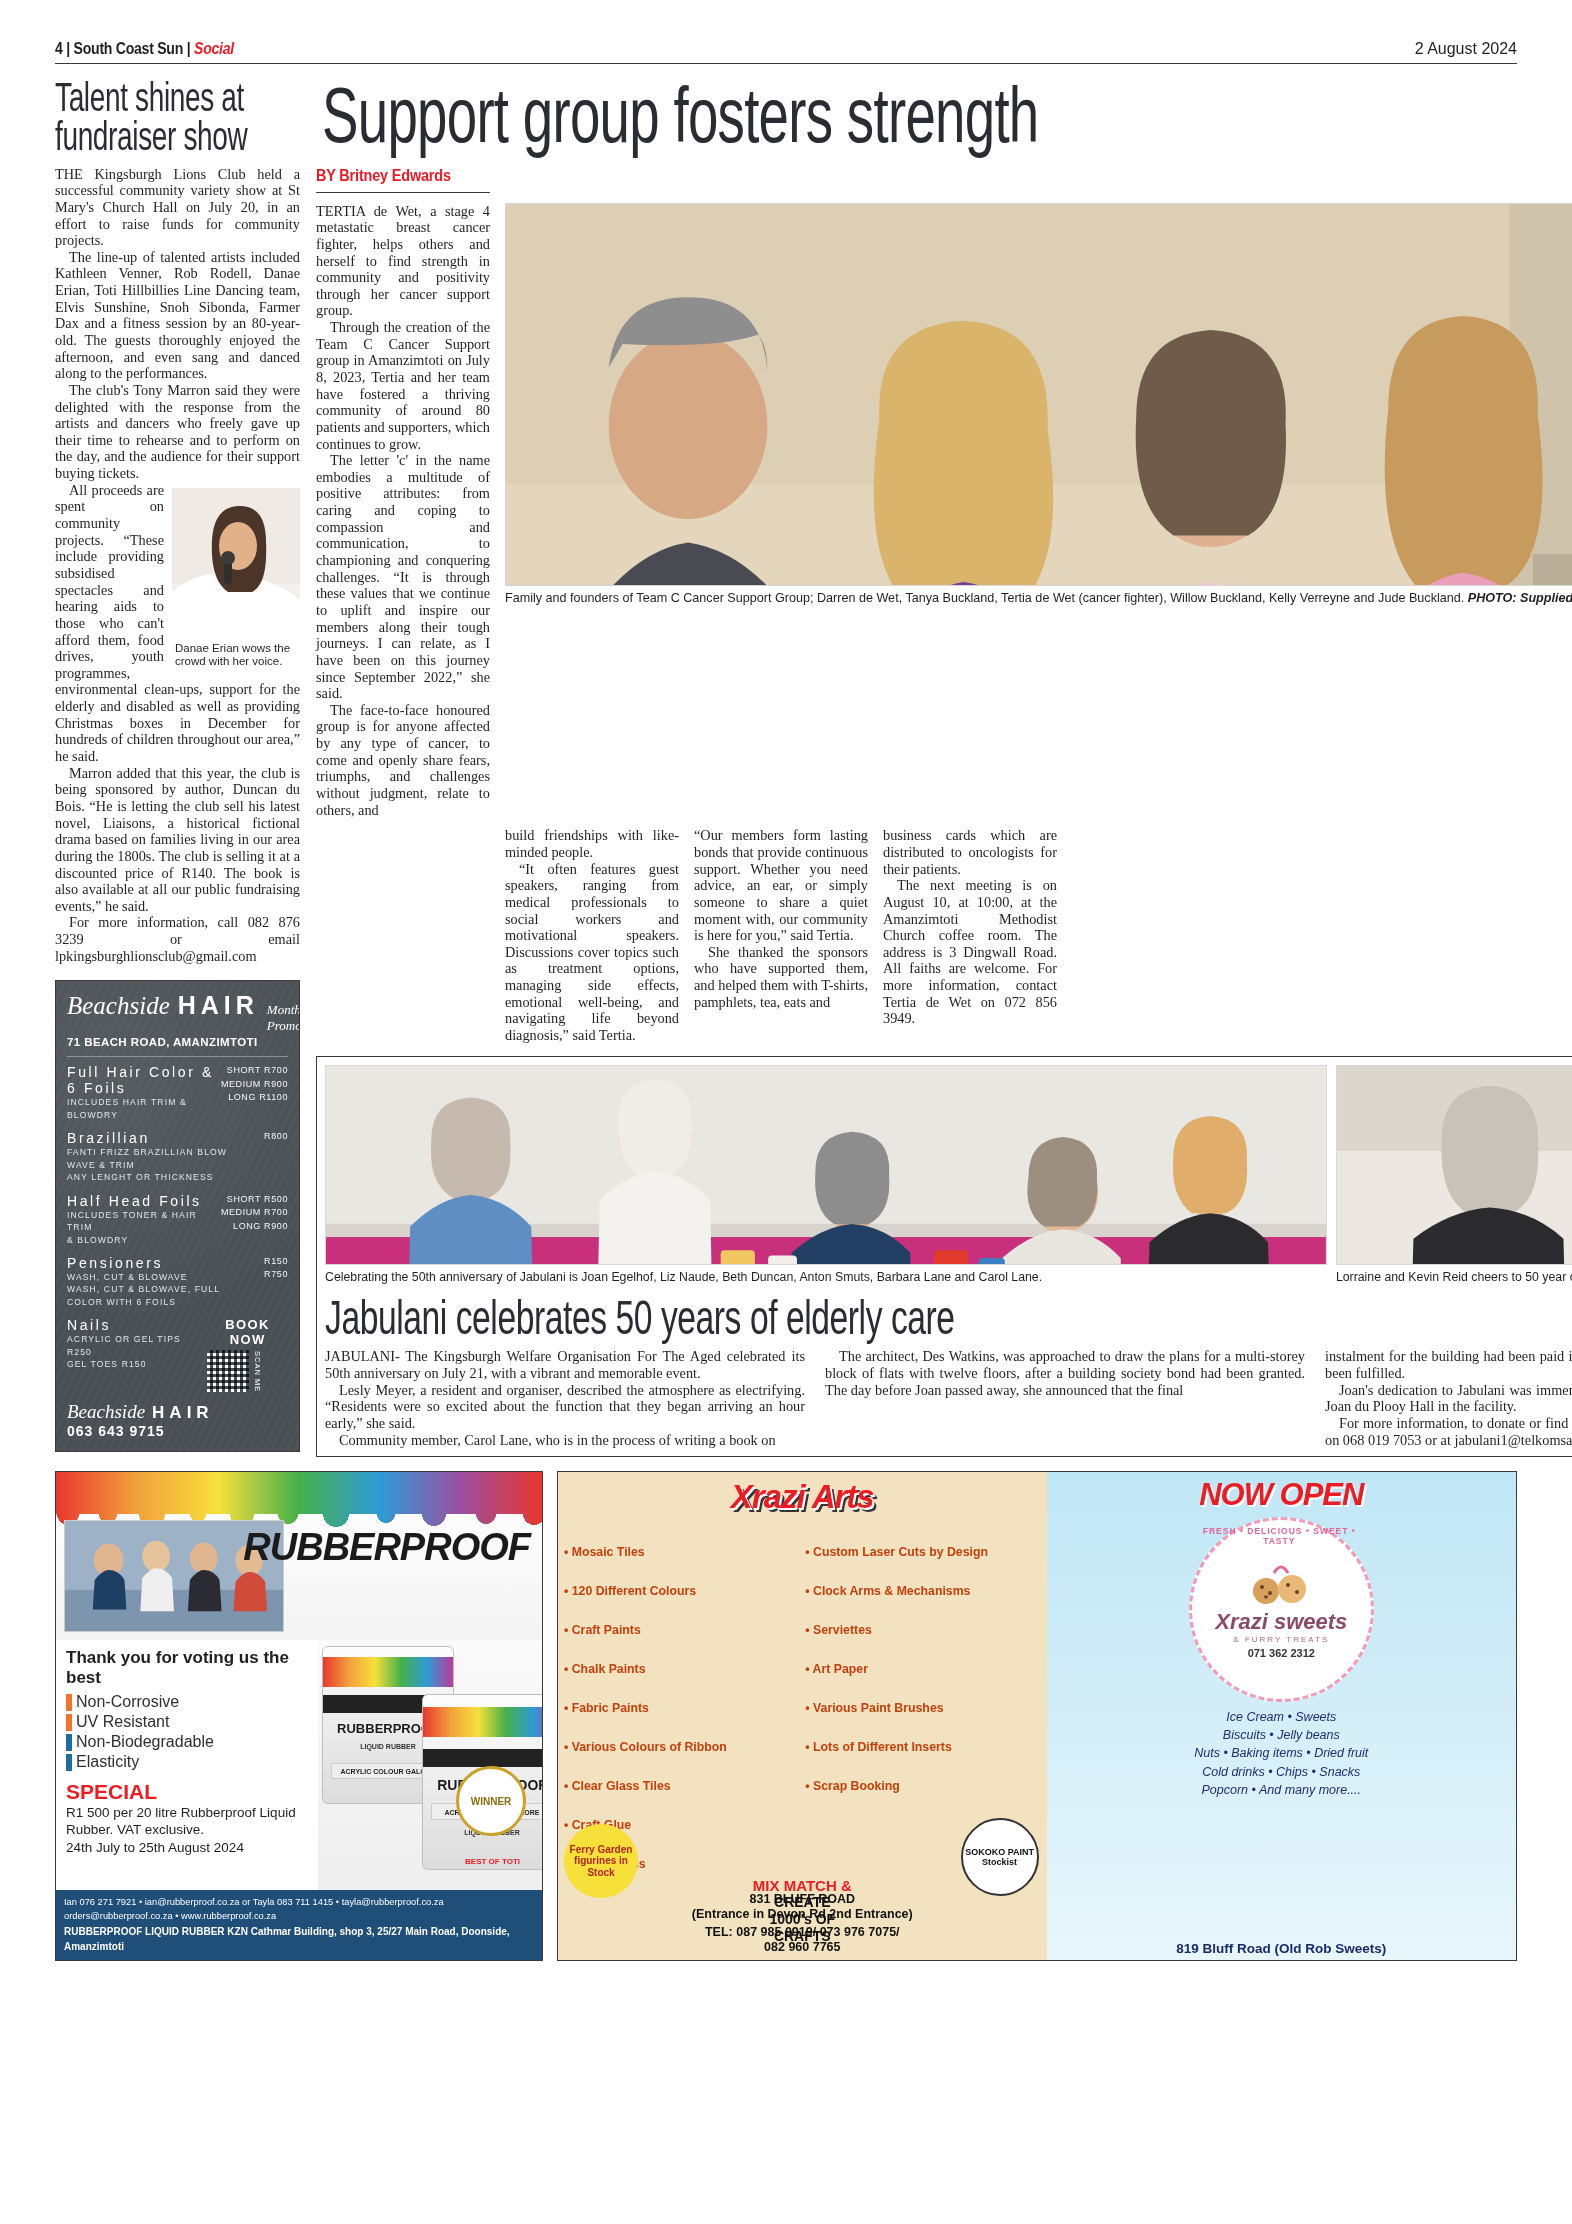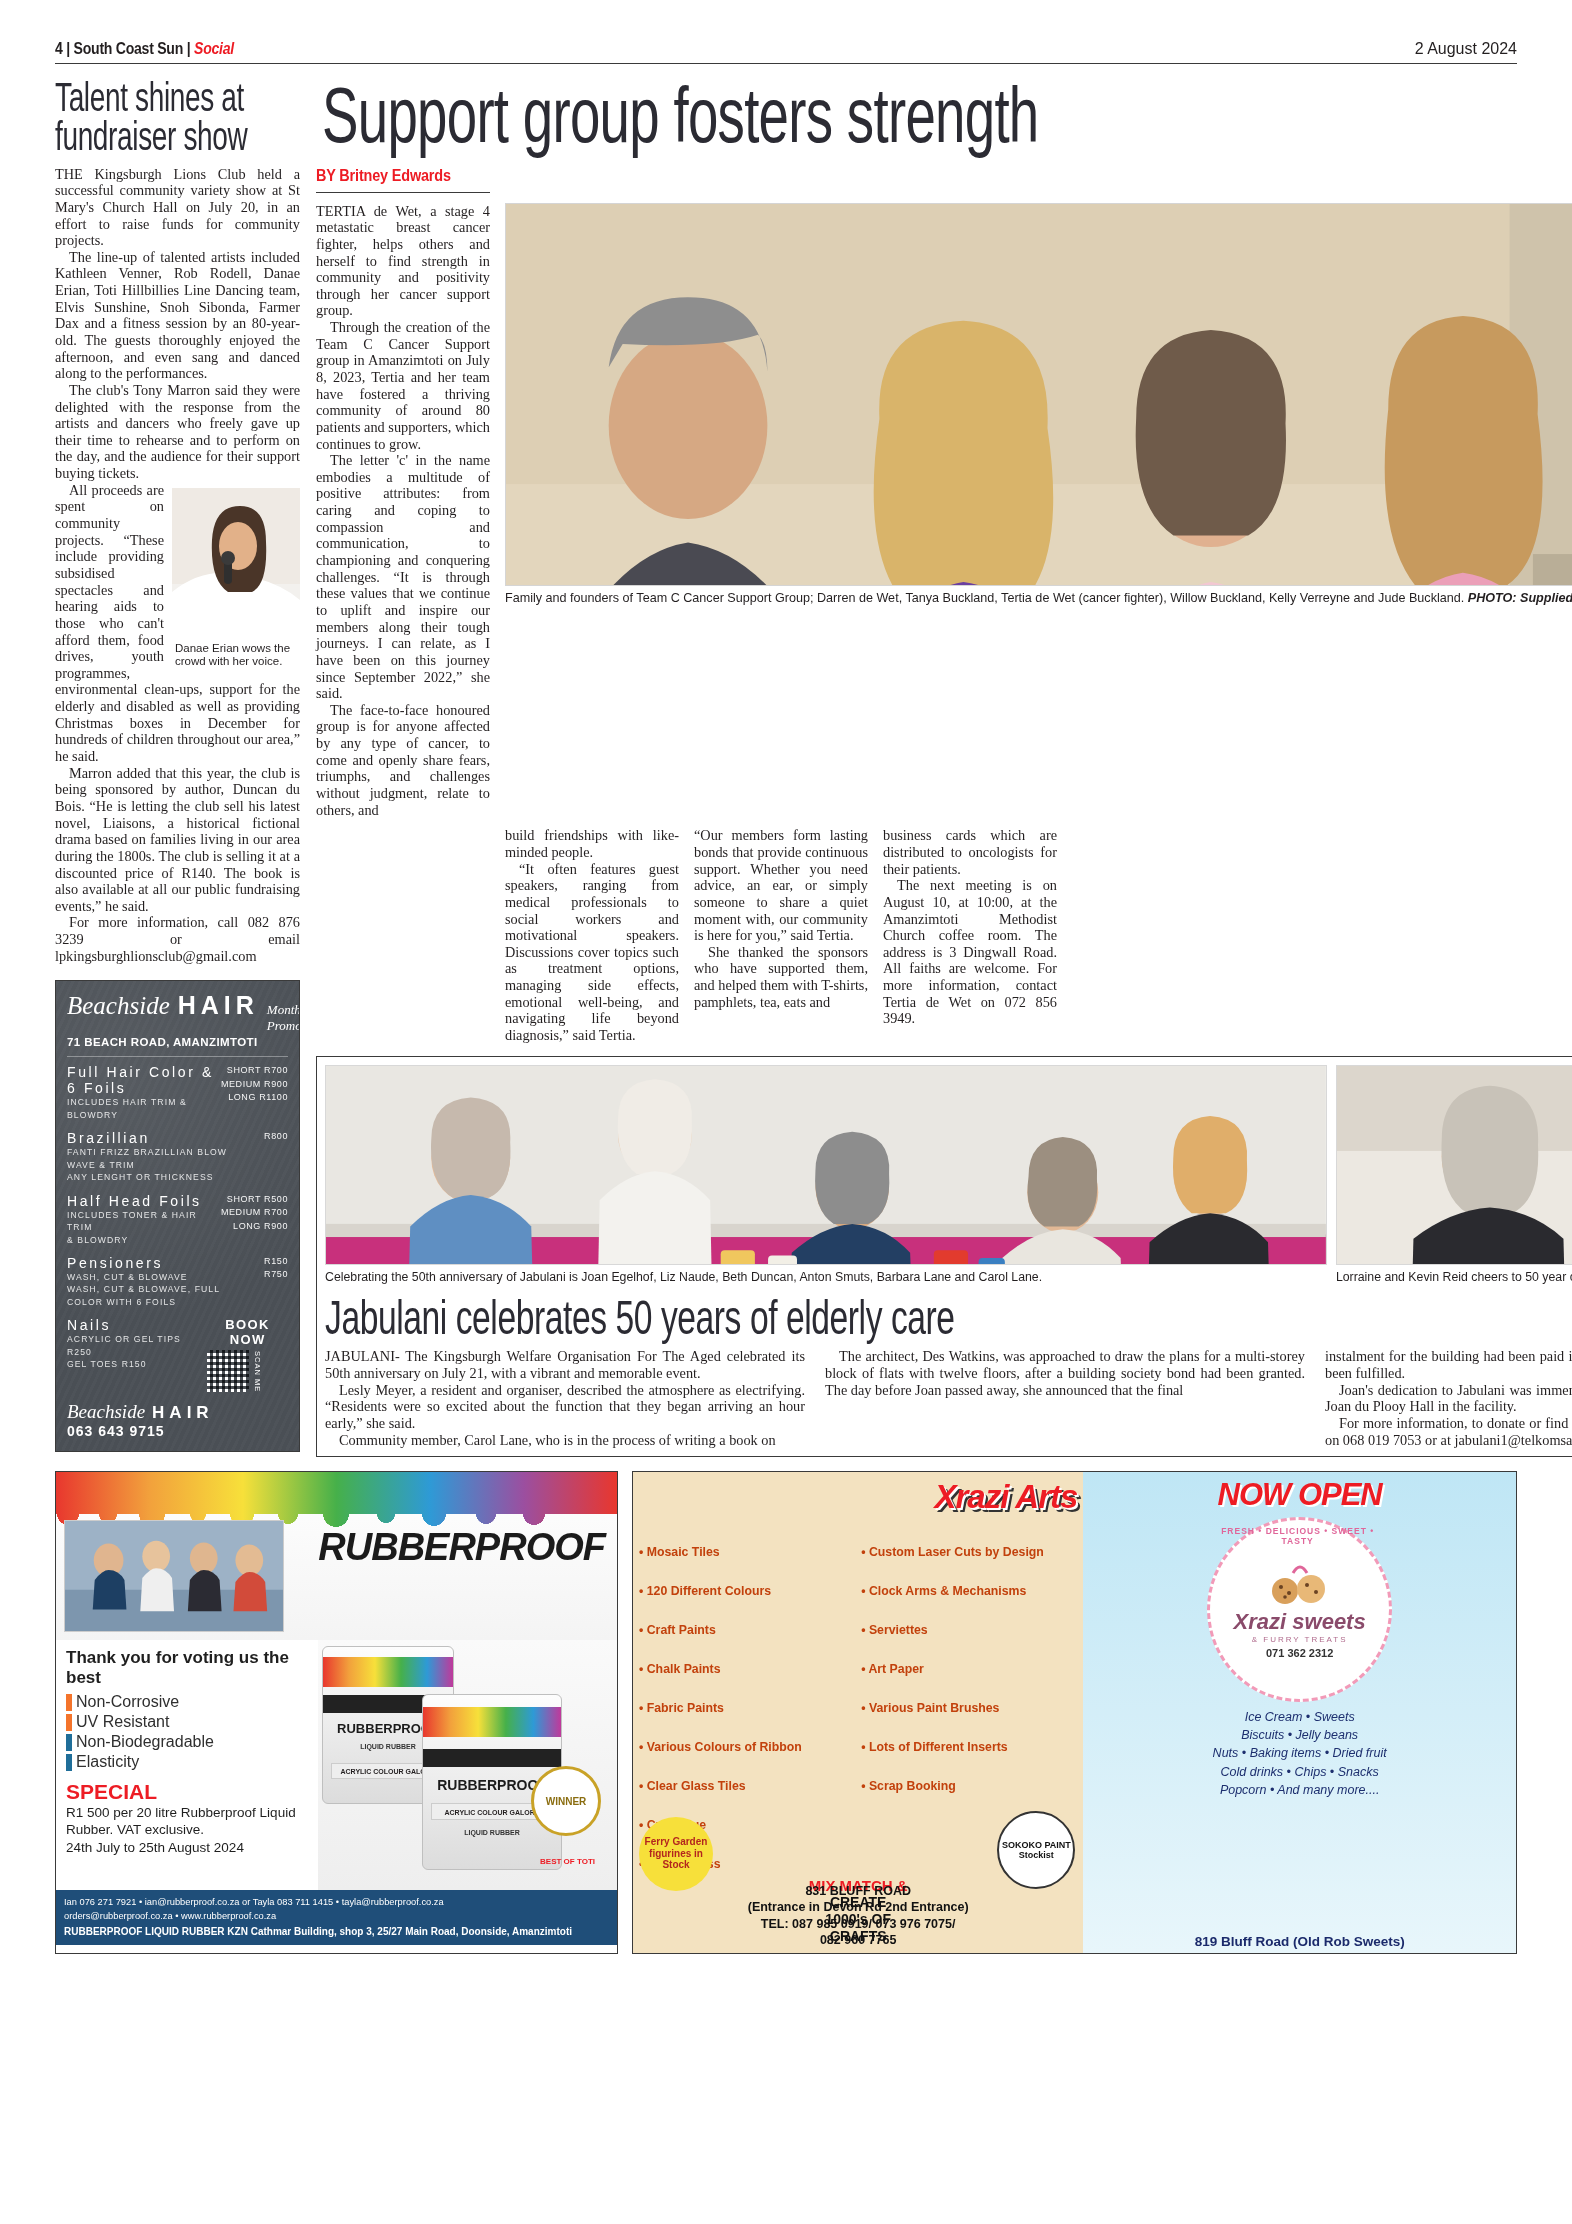--- a/index.html
+++ b/index.html
@@ -103,21 +103,21 @@
   .ha-book { font-size:13px; font-weight:700; letter-spacing:1.4px; }
   .ha-scan { font-size:7.5px; letter-spacing:1px; text-align:center; }
   .qr { width:42px; height:42px; background:
         repeating-linear-gradient(90deg,#fff 0 3px,#4a4f55 3px 6px),
         repeating-linear-gradient(0deg,#fff 0 3px,#4a4f55 3px 6px);
         background-blend-mode:multiply; }
   .ha-foot { display:flex; justify-content:space-between; align-items:flex-end; margin-top:6px; }
   .ha-phone{ font-size:14px; font-weight:700; letter-spacing:1px; }
 
   
-  .rp { width:563px; border:1.5px solid #3a3a3a; background:#fff;
+  .rp { width:488px; border:1.5px solid #3a3a3a; background:#fff;
         font-family:"Liberation Sans", sans-serif; position:relative; overflow:hidden; }
   .rp-top { height:168px; position:relative; overflow:hidden;
             background:linear-gradient(#ffffff,#f4f4f4); }
   .rp-drips { position:absolute; left:0; right:0; top:0; height:42px;
               background:linear-gradient(90deg,#e8372e,#f2a13c,#f7e03a,#46b04a,#2e9ad6,#9b4fa0,#e8372e);}
   .rp-drips:after{content:"";position:absolute;left:0;right:0;top:100%;height:20px;
      background:inherit;
      -webkit-mask-image:radial-gradient(circle 11px at 12px 0, #000 98%, transparent 100%),
         radial-gradient(circle 9px at 52px 0,#000 98%,transparent 100%),
         radial-gradient(circle 13px at 96px 0,#000 98%,transparent 100%),
@@ -161,21 +161,21 @@
                background:linear-gradient(90deg,#e8372e,#f2a13c,#f7e03a,#46b04a,#2e9ad6,#c0399b); }
   .winner { position:absolute; right:16px; bottom:54px; width:70px; height:70px; border-radius:50%;
             background:#fff; border:3px solid #c9a227; display:flex; align-items:center;
             justify-content:center; font-size:10px; font-weight:700; color:#8a6d10; }
   .bestof { position:absolute; right:22px; bottom:24px; font-size:8px; font-weight:700; color:#ED1C24;}
 
   
   .xr { flex:1; border:1.5px solid #3a3a3a; display:flex; font-family:"Liberation Sans", sans-serif;
         overflow:hidden; }
   .xr-left { width:51%; background:#f3e2c0; position:relative; padding:6px 6px 8px 6px; }
-  .xr-title { text-align:right; font-size:33px; font-weight:700; color:#ED1C24;
+  .xr-title { text-align:center; font-size:33px; font-weight:700; color:#ED1C24;
               font-style:italic; letter-spacing:-1px; text-shadow:2px 2px 0 #fff, 4px 4px 0 #333; }
   .xr-cols { display:flex; gap:6px; margin-top:5px; }
   .xr-cols ul { list-style:none; }
   .xr-cols li { font-size:12.3px; font-weight:700; line-height:1.22; color:#c2410c;margin-top:24px; }
   .xr-cols li:before { content:"• "; }
   .xr-mix { text-align:center; color:#ED1C24; font-weight:700; font-size:15px; margin-top:5px; }
   .xr-create { text-align:center; font-weight:700; font-size:14px; color:#111; line-height:1.2; }
   .xr-ferry { position:absolute; left:6px; bottom:62px; width:74px; height:74px; border-radius:50%;
               background:#f7e03a; color:#b3261e; font-weight:700; font-size:10px; line-height:1.15;
               display:flex; align-items:center; justify-content:center; text-align:center; padding:4px; }

